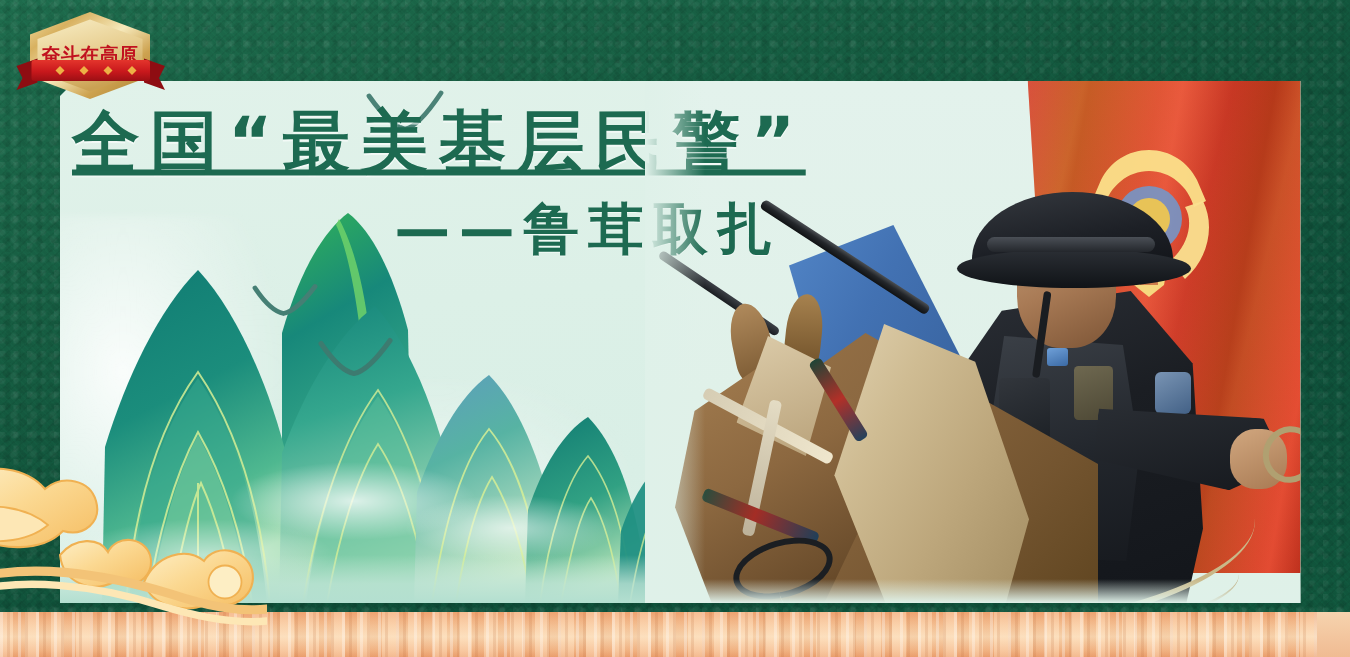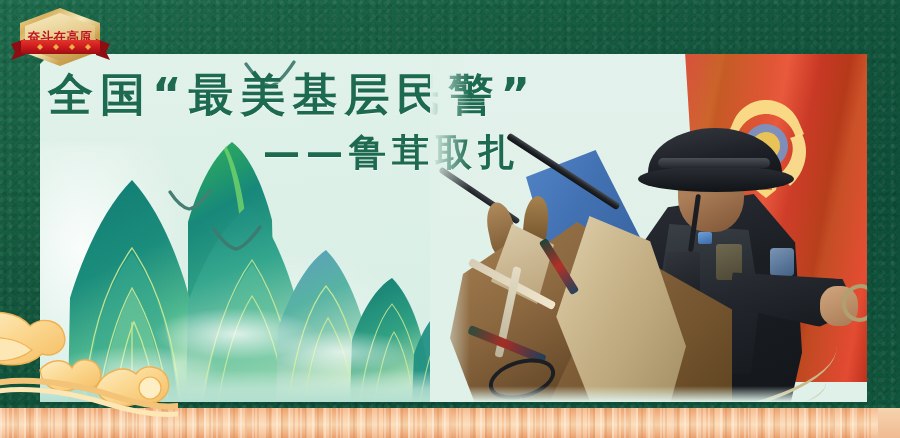--- a/index.html
+++ b/index.html
@@ -73,20 +73,21 @@
     filter:blur(4px);
   }
 
   
   .title-block{position:absolute;left:8px;top:18px;width:560px;}
   .title-main{
     font-size:45px;font-weight:700;color:#1d6a51;letter-spacing:7px;
     line-height:1;white-space:nowrap;
     text-shadow:0 1px 0 rgba(255,255,255,.6);
     font-family:"DejaVu Sans","Liberation Sans",sans-serif;
+    text-decoration:underline;
   }
   .title-sub{
     margin-top:17px;margin-left:215px;
     font-size:37px;font-weight:700;color:#1d6a51;letter-spacing:6px;
     line-height:1;white-space:nowrap;
     text-shadow:0 1px 0 rgba(255,255,255,.6);
   }
 
   
   .badge{position:absolute;left:9px;top:6px;width:103px;height:62px;z-index:30;}

